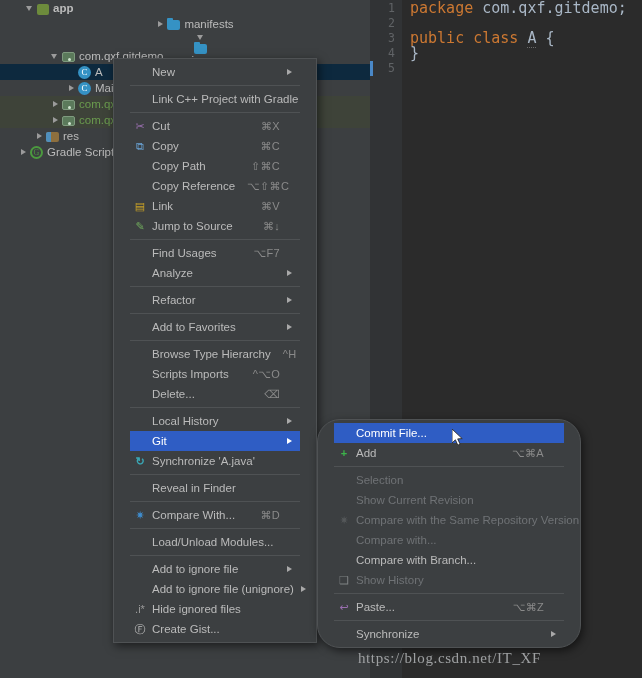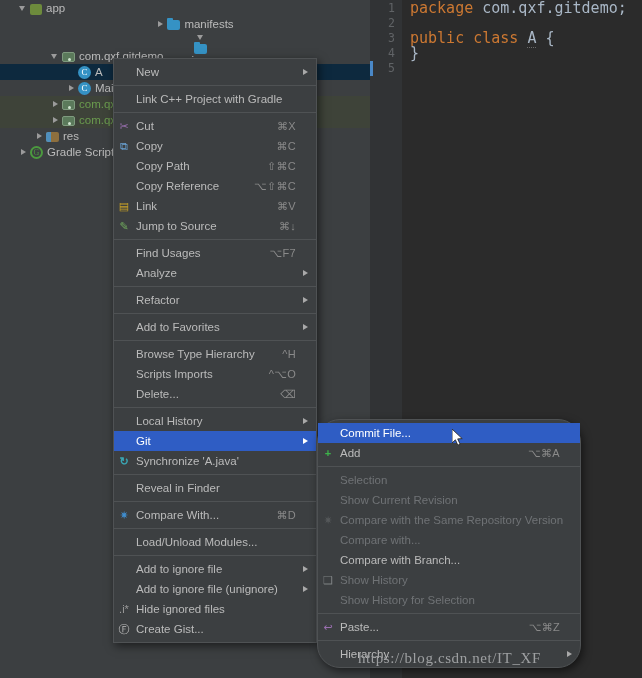--- a/index.html
+++ b/index.html
@@ -142,21 +142,21 @@
   .kw { color: #cc7832; }
   .plain { color: #a9b7c6; }
   .cls { color: #a9b7c6; border-bottom: 1px dotted #6a6a6a; }
 
   
   .menu {
     position: absolute;
     background: #3c3f41;
     border: 1px solid #4f5254;
     box-shadow: 2px 3px 9px rgba(0,0,0,0.55);
-    padding: 3px 0;
+    padding: 3px 16px;
     box-sizing: border-box;
     font-size: 11.5px;
     color: #bbbbbb;
     z-index: 20;
   }
   #main-menu { left: 113px; top: 58px; width: 204px; }
   #git-submenu { left: 317px; top: 419px; width: 264px; z-index: 30; border-radius: 23px; }
 
   .mi {
     position: relative;
@@ -232,21 +232,21 @@
     background: #3c3f41;
   }
 </style>
 </head>
 <body>
 
 <div id="root">
 
   <div id="tree-panel">
     <div id="tree-rows">
-        <div class="tree-row" style="padding-left: 18px;">
+        <div class="tree-row" style="padding-left: 25px; font-weight: bold;">
           <span class="arrow down"></span>
           <span class="tree-icon ic-app"></span>
           <span class="tree-label">app</span>
         </div>
         <div class="tree-row" style="padding-left: 19px; justify-content: center;">
           <span class="arrow right"></span>
           <span class="tree-icon ic-folder"></span>
           <span class="tree-label">manifests</span>
         </div>
         <div class="tree-row" style="padding-left: 34px; flex-direction: column;">
@@ -498,36 +498,31 @@
       <div class="mi">
         <span class="mi-icon "></span>
         <span class="mi-label">Compare with Branch...</span>
         <span class="mi-sub"></span>
       </div>
       <div class="mi disabled">
         <span class="mi-icon g-history">❑</span>
         <span class="mi-label">Show History</span>
         <span class="mi-sub"></span>
       </div>
-      <div class="mi disabled">
-        <span class="mi-icon "></span>
-        <span class="mi-label">Show History for Selection</span>
-        <span class="mi-sub"></span>
-      </div>
       <div class="msep"></div>
       <div class="mi">
         <span class="mi-icon g-revert">↩</span>
         <span class="mi-label">Paste...</span>
         <span class="mi-key">⌥⌘Z</span>
         <span class="mi-sub"></span>
       </div>
       <div class="msep"></div>
       <div class="mi">
         <span class="mi-icon "></span>
-        <span class="mi-label">Hierarchy</span>
+        <span class="mi-label">Synchronize</span>
         <span class="mi-sub on"></span>
       </div>
     </div>
 
   <svg id="cursor" viewBox="0 0 12 18">
     <polygon points="0,0 0,14 3.4,10.8 5.8,16.2 8.1,15.1 5.7,9.9 10.2,9.6" fill="#ffffff" stroke="#2a2a2a" stroke-width="0.9"></polygon>
   </svg>
 
   <div id="watermark">https://blog.csdn.net/IT_XF</div>
 </div>

